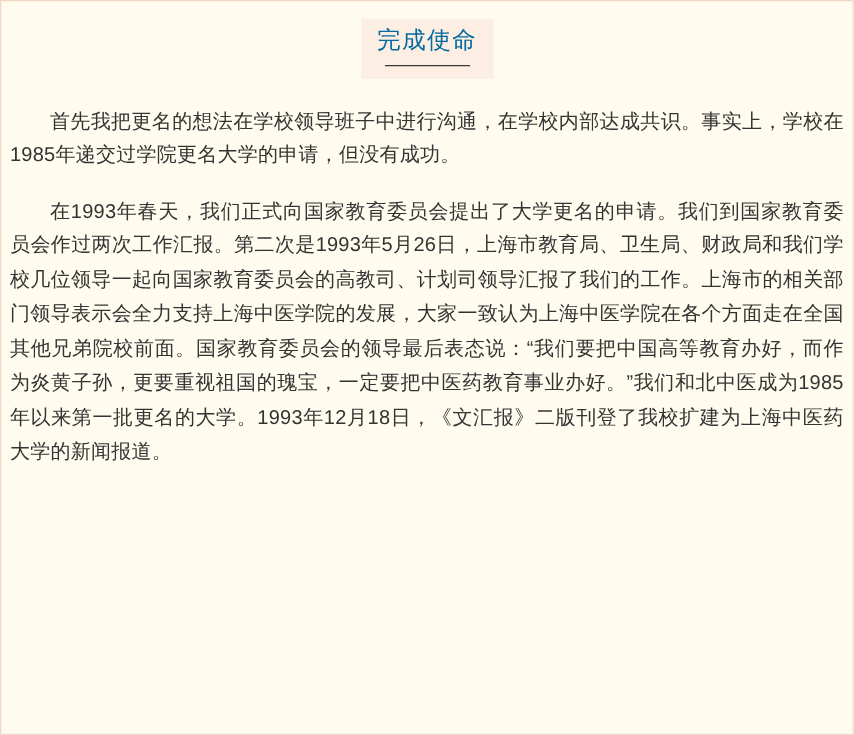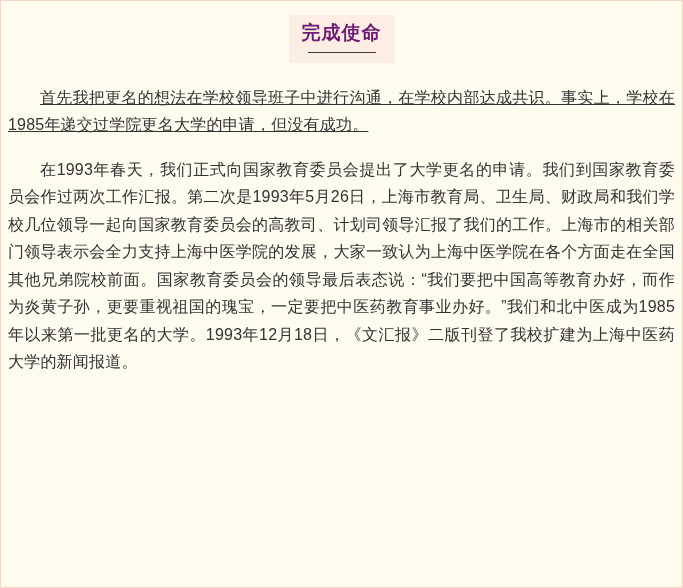--- a/index.html
+++ b/index.html
@@ -23,43 +23,42 @@
   .title-box {
     width: -moz-fit-content;
     width: fit-content;
     margin: 14px auto 0 auto;
     padding: 7px 13px 10px 13px;
     background: #fceee2;
     text-align: center;
   }
   .title-text {
     font-size: 19px;
-    font-weight: bold;
-    color: #701a75;
+    font-weight: normal;
+    color: #0369a1;
     letter-spacing: 1px;
     line-height: 1.2;
   }
   .title-underline {
     width: 68px;
     height: 0;
     border-bottom: 1px solid #3a3a3a;
     margin: 7px auto 0 auto;
   }
   .para {
     margin: 17px 0 0 0;
     font-size: 16px;
     line-height: 27.5px;
     color: #333333;
     text-indent: 2em;
     text-align: justify;
     letter-spacing: 0.2px;
   }
   .para:first-of-type {
     margin-top: 21px;
-    text-decoration: underline;
   }
 </style>
 </head>
 <body>
 
 <div class="page">
   <div class="title-box">
     <div class="title-text">完成使命</div>
     <div class="title-underline"></div>
   </div>

